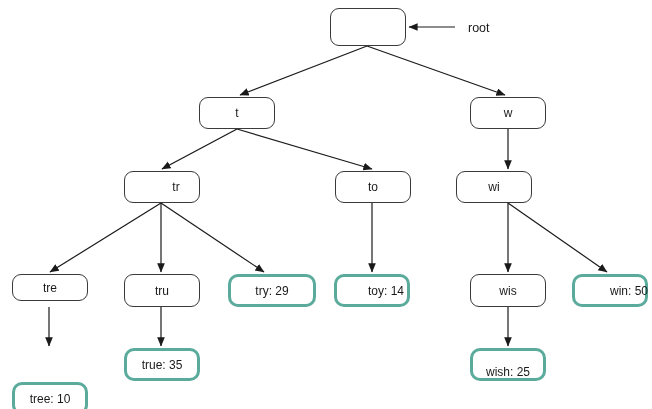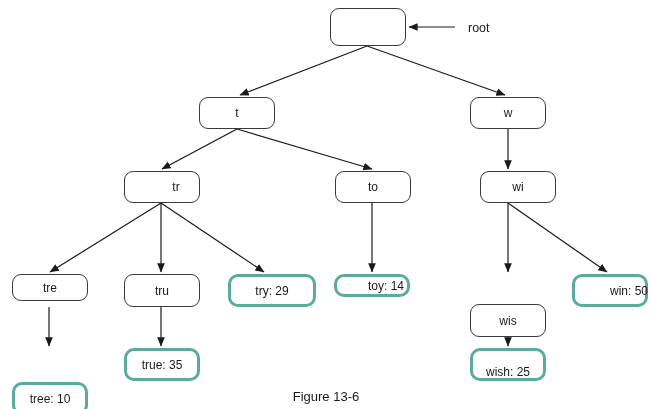--- a/index.html
+++ b/index.html
@@ -110,49 +110,48 @@
       </div>
       <div class="node" style="left: 470px; top: 97px; width: 76px; height: 32px;">
         <span class="node-label">w</span>
       </div>
       <div class="node" style="left: 124px; top: 171px; width: 76px; height: 32px; padding-left: 28px;">
         <span class="node-label">tr</span>
       </div>
       <div class="node" style="left: 335px; top: 171px; width: 76px; height: 32px;">
         <span class="node-label">to</span>
       </div>
-      <div class="node" style="left: 480px; top: 171px; width: 76px; height: 32px; text-align: center;">
+      <div class="node" style="left: 456px; top: 171px; width: 76px; height: 32px; text-align: center;">
         <span class="node-label">wi</span>
       </div>
       <div class="node" style="left: 12px; top: 274px; width: 76px; height: 27px;">
         <span class="node-label">tre</span>
       </div>
       <div class="node" style="left: 124px; top: 274px; width: 76px; height: 33px;">
         <span class="node-label">tru</span>
       </div>
       <div class="node terminal" style="left: 228px; top: 274px; width: 88px; height: 33px;">
         <span class="node-label">try: 29</span>
       </div>
-      <div class="node terminal" style="left: 334px; top: 274px; width: 76px; height: 23px; padding-left: 28px;">
+      <div class="node terminal" style="left: 334px; top: 274px; width: 76px; height: 33px; padding-left: 28px;">
         <span class="node-label">toy: 14</span>
       </div>
-      <div class="node" style="left: 470px; top: 274px; width: 76px; height: 33px; margin-top: 30px;">
+      <div class="node" style="left: 470px; top: 274px; width: 76px; height: 33px;">
         <span class="node-label">wis</span>
       </div>
       <div class="node terminal" style="left: 572px; top: 274px; width: 76px; height: 33px; padding-left: 38px;">
         <span class="node-label">win: 50</span>
       </div>
       <div class="node terminal" style="left: 12px; top: 360px; width: 76px; height: 33px; margin-top: 22px;">
         <span class="node-label">tree: 10</span>
       </div>
       <div class="node terminal" style="left: 124px; top: 348px; width: 76px; height: 33px;">
         <span class="node-label">true: 35</span>
       </div>
       <div class="node terminal" style="left: 470px; top: 348px; width: 76px; height: 33px; align-items: flex-end;">
         <span class="node-label">wish: 25</span>
       </div>
     </div>
 
   <div id="root-annotation" style="left: 468px; top: 22px;">root</div>
 
-  <div id="figure-caption" style="top: 390px;">Figure 13-6</div>
 
 </div>
 
 </body></html>

